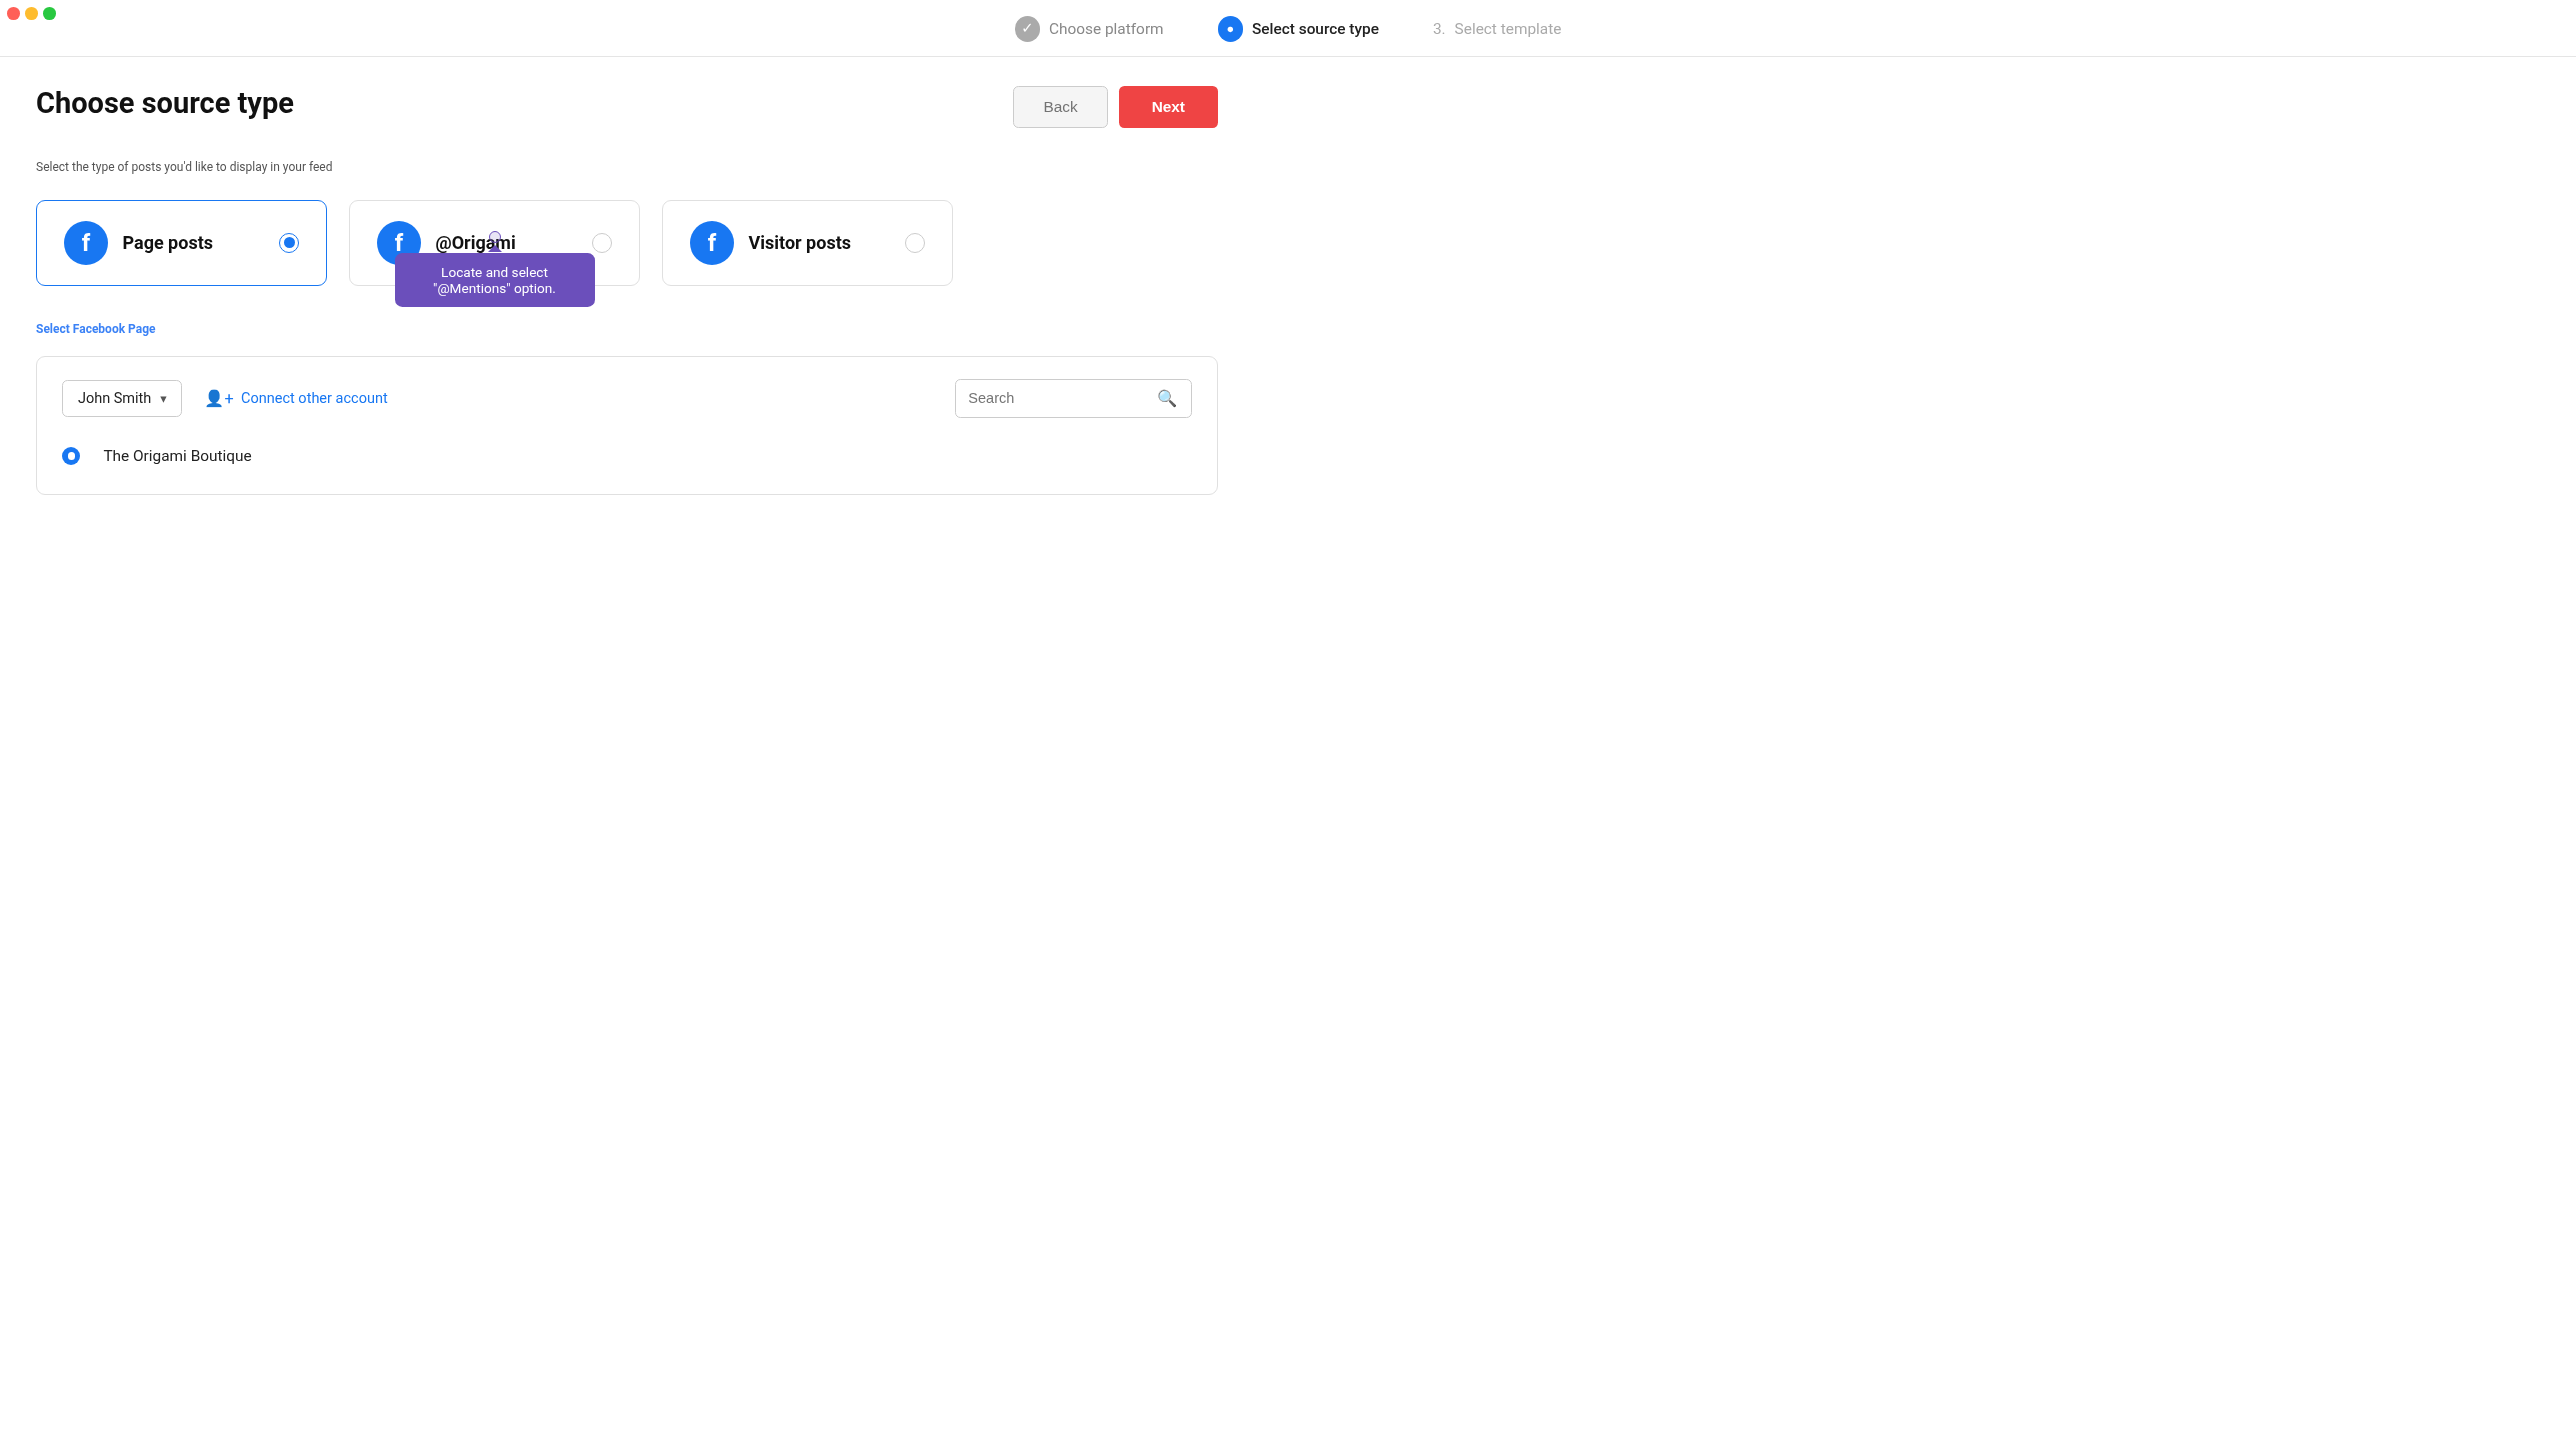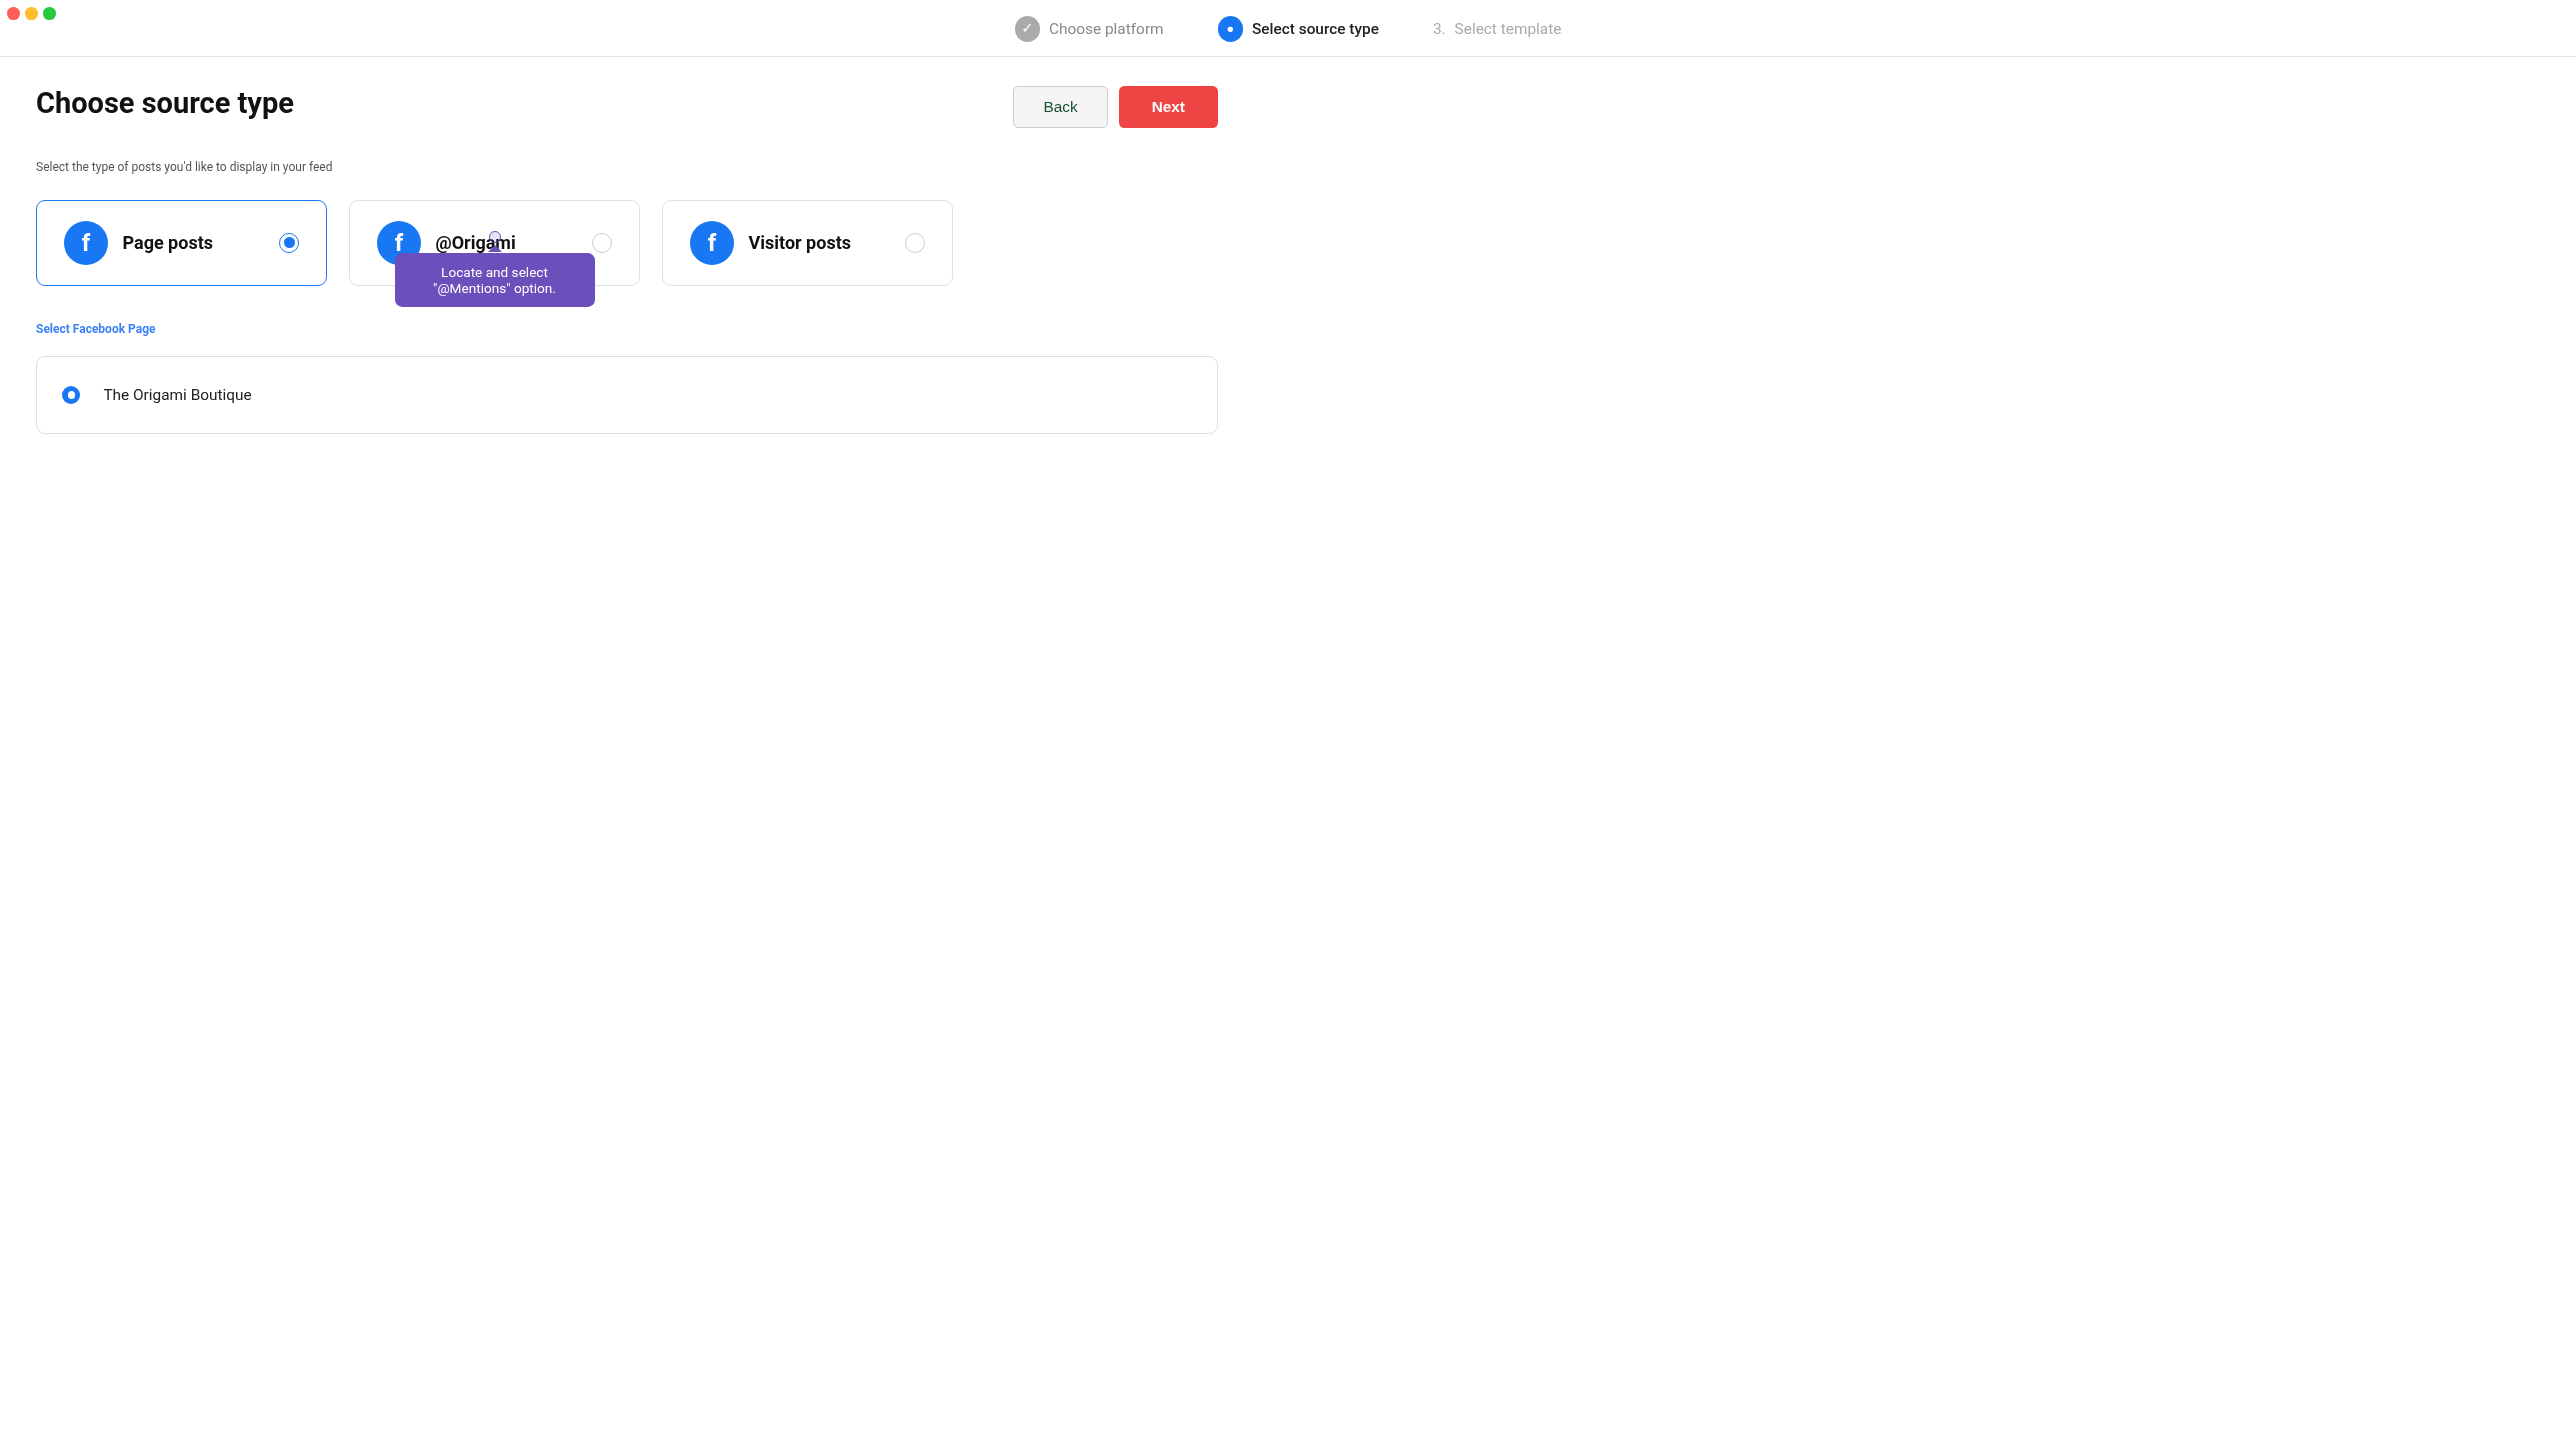--- a/index.html
+++ b/index.html
@@ -71,21 +71,21 @@
     .header-buttons {
       display: flex; gap: 11px;
     }
     .btn-back {
       padding: 11px 29px;
       border: 0.9px solid #ccc;
       background: #f5f5f5;
       border-radius: 5.4px;
       font-size: 15.4px;
       cursor: pointer;
-      color: #14532d;
+      color: #737373;
     }
     .btn-next {
       padding: 11px 33px;
       border: none;
       background: #ef4444;
       color: #fff;
       border-radius: 5.4px;
       font-size: 15.4px;
       cursor: pointer;
       font-weight: 600;
@@ -354,20 +354,37 @@
       <div class="fb-icon">f</div>
       <span class="source-card-label">Visitor posts</span>
       <div class="radio-outer"></div>
     </div>
 
   </div>
 
   <div class="section-label">Select Facebook Page</div>
 
   <div class="account-area">
+    <div class="account-row">
+
+      <div class="account-select">
+        <span>John Smith</span>
+        <span class="chevron-icon">▾</span>
+      </div>
+
+      <a class="connect-link">
+        <span style="font-size:16.3px;">👤+</span>
+        <span>Connect other account</span>
+      </a>
+
+      <div class="search-box">
+        <input class="search-input" type="text" placeholder="Search" style="">
+        <span class="search-icon">🔍</span>
+      </div>
+    </div>
 
 
     <div class="page-item">
       <div class="radio-blue">
         <div class="radio-blue-inner"></div>
       </div>
       <span class="page-name">The Origami Boutique</span>
     </div>
 
   </div>

